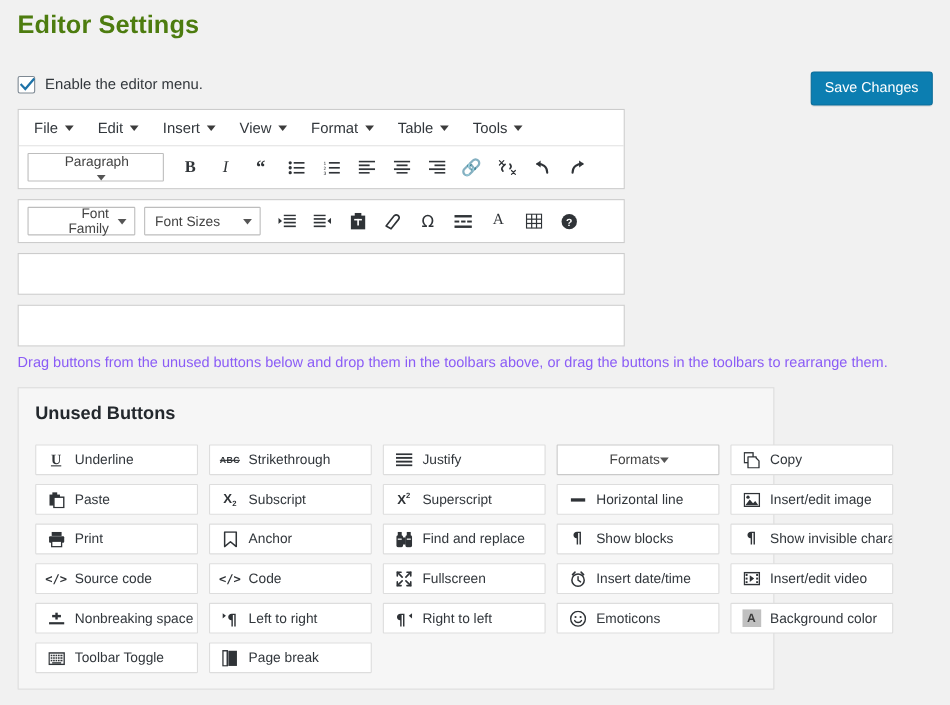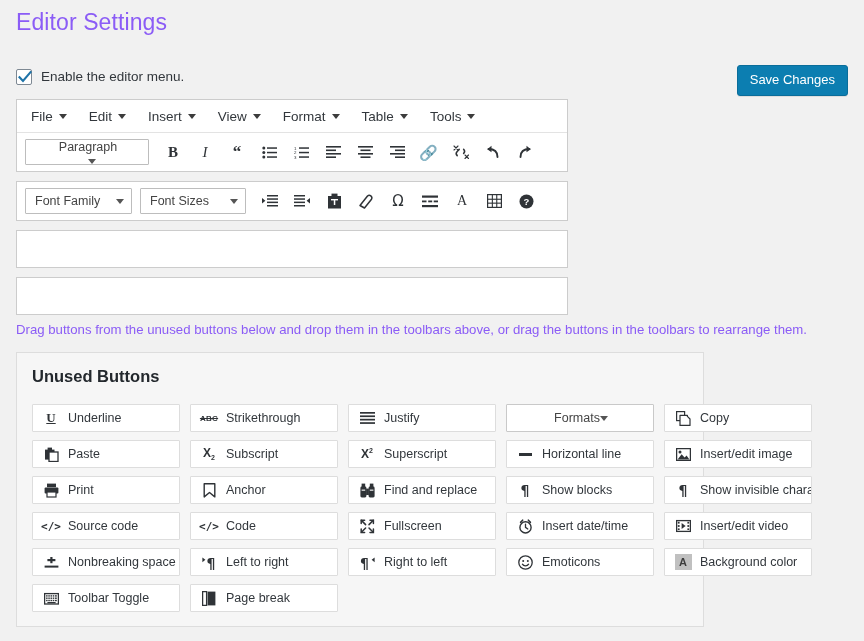--- a/index.html
+++ b/index.html
@@ -14,22 +14,22 @@
     overflow: hidden;
     position: relative;
   }
 
   
   #page-title {
     position: absolute;
     left: 16px;
     top: 8px;
     font-size: 23px;
-    font-weight: 400;
-    color: #8b5cf6;
+    font-weight: 700;
+    color: #4d7c0f;
     line-height: 1.3;
     letter-spacing: .1px;
   }
 
   
   #enable-row {
     position: absolute;
     left: 16px;
     top: 69px;
     display: flex;
@@ -131,21 +131,21 @@
     border-radius: 1px;
   }
   .select-box .caret {
     width: 0; height: 0;
     border-left: 4px solid transparent;
     border-right: 4px solid transparent;
     border-top: 5px solid #555;
     margin-left: 8px;
   }
   #paragraph-select { width: 124px; flex-direction: column; }
-  #fontfamily-select { width: 107px; text-align: right; }
+  #fontfamily-select { width: 98px; text-align: right; }
   #fontsizes-select { width: 106px; }
 
   .tb-icon {
     width: 32px; height: 30px;
     display: flex;
     align-items: center;
     justify-content: center;
     cursor: pointer;
     color: #2f3337;
     flex: 0 0 auto;

